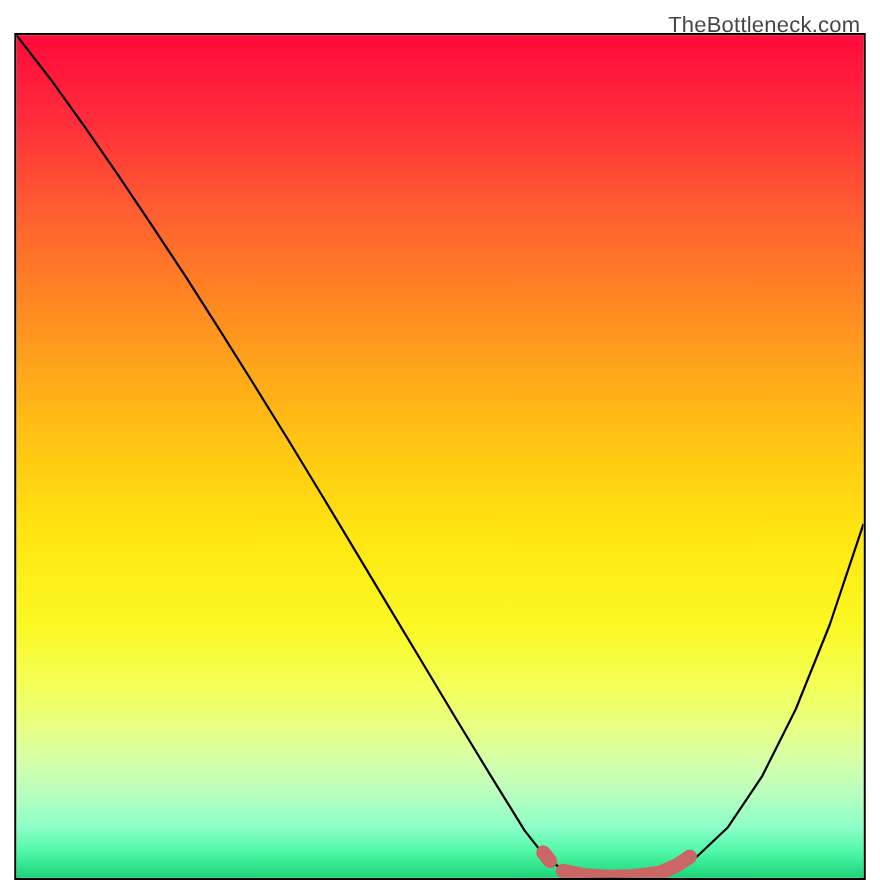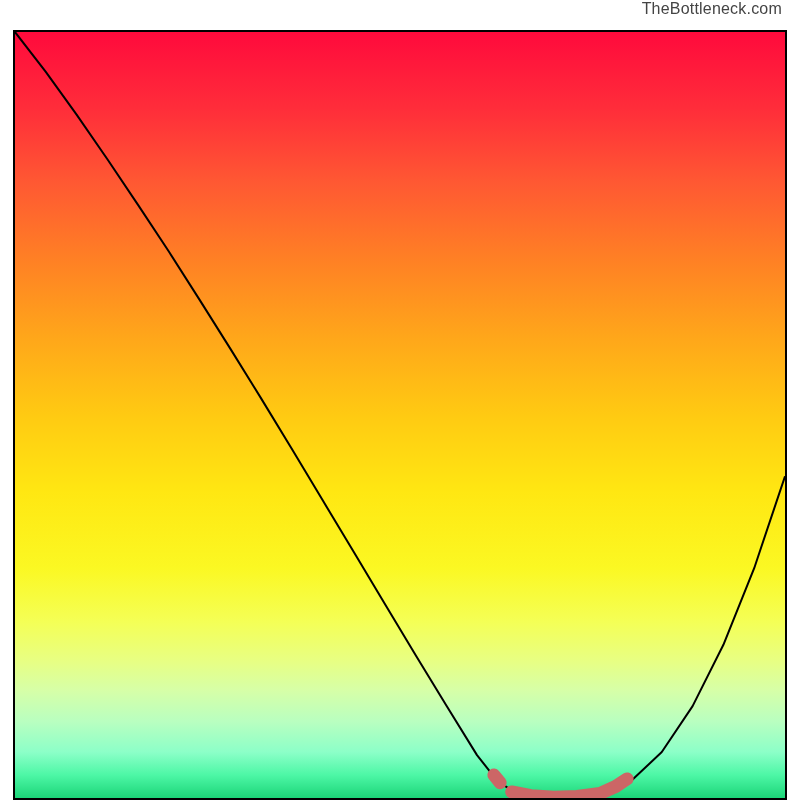--- a/index.html
+++ b/index.html
@@ -6,23 +6,23 @@
   body {
     width: 800px;
     height: 800px;
     background: #ffffff;
     font-family: Arial, sans-serif;
     position: relative;
     overflow: hidden;
   }
   .watermark {
     position: absolute;
-    top: 0;
+    top: 12px;
     right: 18px;
-    font-size: 16px;
+    font-size: 20px;
     font-weight: 500;
     color: #444444;
     letter-spacing: 0.2px;
     z-index: 10;
   }
   .chart-frame {
     position: absolute;
     top: 30px;
     left: 13px;
     width: 774px;

